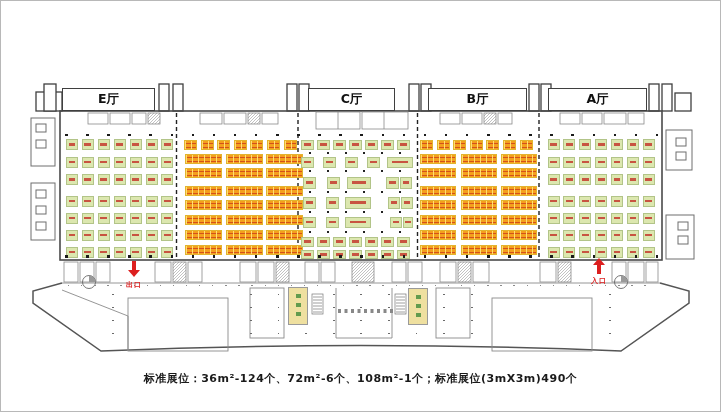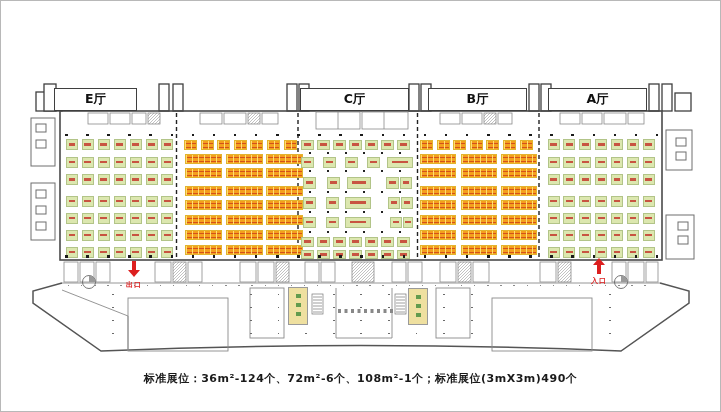--- a/index.html
+++ b/index.html
@@ -204,22 +204,22 @@
     <g>
       <circle cx="89" cy="282" r="6.5" fill="none" stroke="#666" stroke-width="0.9"></circle>
       <path d="M89,275.5 A6.5,6.5 0 0 1 95.5,282 L89,282 Z" fill="#9a9a9a"></path>
     </g>
     <g>
       <circle cx="621" cy="282" r="6.5" fill="none" stroke="#666" stroke-width="0.9"></circle>
       <path d="M621,275.5 A6.5,6.5 0 0 1 627.5,282 L621,282 Z" fill="#9a9a9a"></path>
     </g>
   </svg>
 
-  <div class="hall-box" style="left:54px;width:83px"><span>E厅</span></div>
-  <div class="hall-box" style="left:300px;width:109px"><span>C厅</span></div>
+  <div class="hall-box" style="left:62px;width:93px"><span>E厅</span></div>
+  <div class="hall-box" style="left:308px;width:87px"><span>C厅</span></div>
   <div class="hall-box" style="left:548px;width:99px"><span>A厅</span></div>
   <div class="hall-box" style="left:428px;width:99px"><span>B厅</span></div>
 
   <div id="booth-layer">
       <div class="booth" style="left: 66px; top: 139px; width: 12px; height: 11px;">
         <i class="mark"></i>
       </div>
       <div class="booth" style="left: 81.9px; top: 139px; width: 12px; height: 11px;">
         <i class="mark"></i>
       </div>

